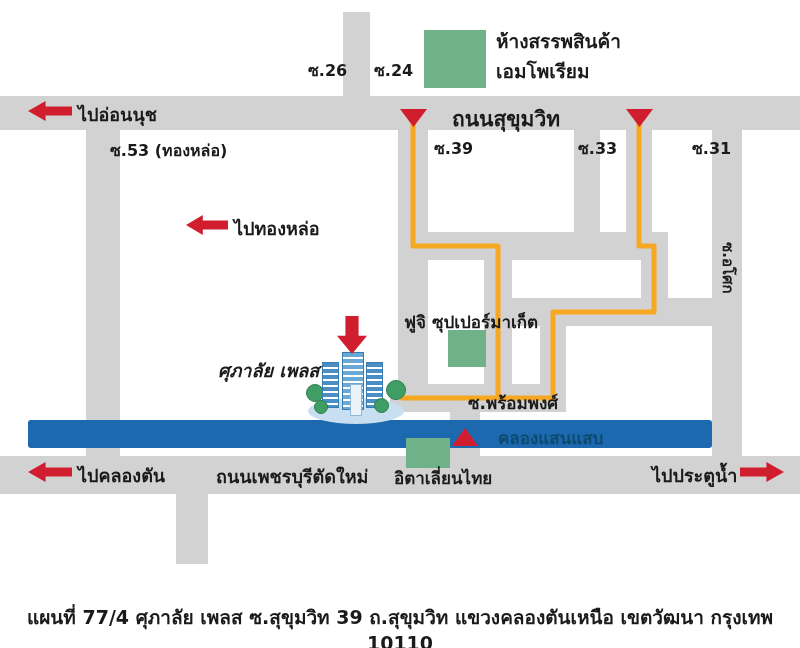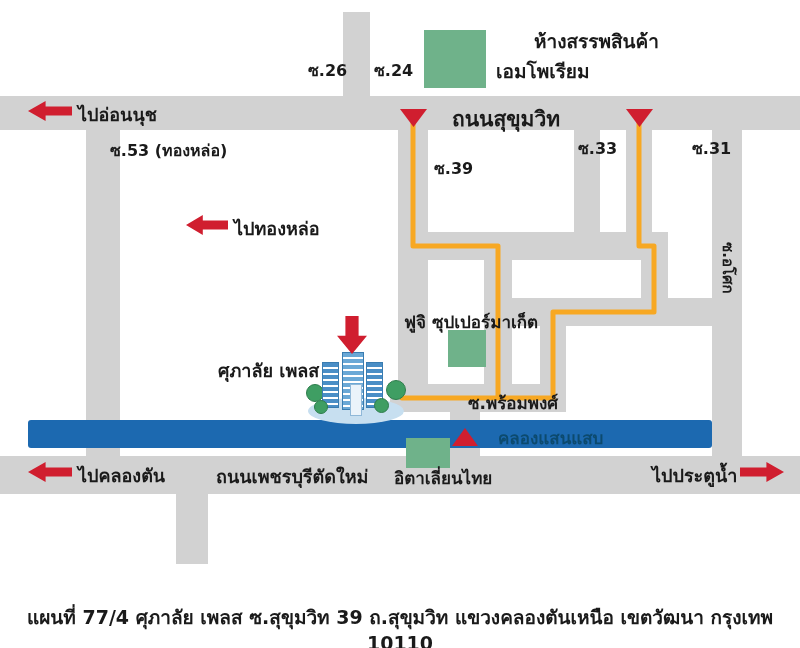--- a/index.html
+++ b/index.html
@@ -90,30 +90,30 @@
   <div class="shape arrow-right" style="left:740px;top:462px;width:44px;height:20px;"></div>
   <div class="shape tri-down" style="left:400px;top:109px;width:27px;height:18px;"></div>
   <div class="shape tri-down" style="left:626px;top:109px;width:27px;height:18px;"></div>
   <div class="shape tri-up" style="left:452px;top:428px;width:26px;height:18px;"></div>
   <div class="shape arrow-down-big" style="left:337px;top:316px;width:30px;height:38px;"></div>
 
   <div class="lbl" style="left:78px;top:100px;font-size:18px;">ไปอ่อนนุช</div>
   <div class="lbl" style="left:452px;top:102px;font-size:21px;">ถนนสุขุมวิท</div>
   <div class="lbl" style="left:308px;top:58px;font-size:16px;">ซ.26</div>
   <div class="lbl" style="left:374px;top:58px;font-size:16px;">ซ.24</div>
-  <div class="lbl" style="left:496px;top:26px;font-size:19px;margin-left:38px;">ห้างสรรพสินค้า</div>
+  <div class="lbl" style="left:496px;top:26px;font-size:19px;">ห้างสรรพสินค้า</div>
   <div class="lbl" style="left:496px;top:56px;font-size:19px;">เอมโพเรียม</div>
   <div class="lbl" style="left:110px;top:138px;font-size:16px;">ซ.53 (ทองหล่อ)</div>
-  <div class="lbl" style="left:434px;top:136px;font-size:16px;margin-top:20px;">ซ.39</div>
+  <div class="lbl" style="left:434px;top:136px;font-size:16px;">ซ.39</div>
   <div class="lbl" style="left:578px;top:136px;font-size:16px;">ซ.33</div>
   <div class="lbl" style="left:692px;top:136px;font-size:16px;">ซ.31</div>
   <div class="lbl" style="left:234px;top:214px;font-size:18px;">ไปทองหล่อ</div>
   <div class="lbl vertical" style="left:740px;top:242px;font-size:15px;">ซ.อโศก</div>
   <div class="lbl" style="left:404px;top:308px;font-size:17px;">ฟูจิ ซุปเปอร์มาเก็ต</div>
-  <div class="lbl" style="left:218px;top:356px;font-size:18px;">ศุภาลัย เพลส</div>
+  <div class="lbl" style="left:218px;top:356px;font-size:18px;font-style:italic;">ศุภาลัย เพลส</div>
   <div class="lbl" style="left:468px;top:389px;font-size:17px;">ซ.พร้อมพงศ์</div>
   <div class="lbl on-canal" style="left:498px;top:424px;font-size:17px;">คลองแสนแสบ</div>
   <div class="lbl" style="left:216px;top:462px;font-size:18px;">ถนนเพชรบุรีตัดใหม่</div>
   <div class="lbl" style="left:394px;top:464px;font-size:17px;">อิตาเลี่ยนไทย</div>
   <div class="lbl" style="left:78px;top:461px;font-size:18px;">ไปคลองตัน</div>
   <div class="lbl" style="left:652px;top:461px;font-size:18px;">ไปประตูน้ำ</div>
 
   <div class="caption">แผนที่  77/4 ศุภาลัย เพลส ซ.สุขุมวิท 39 ถ.สุขุมวิท แขวงคลองตันเหนือ เขตวัฒนา กรุงเทพ 10110</div>
 
 </div>

